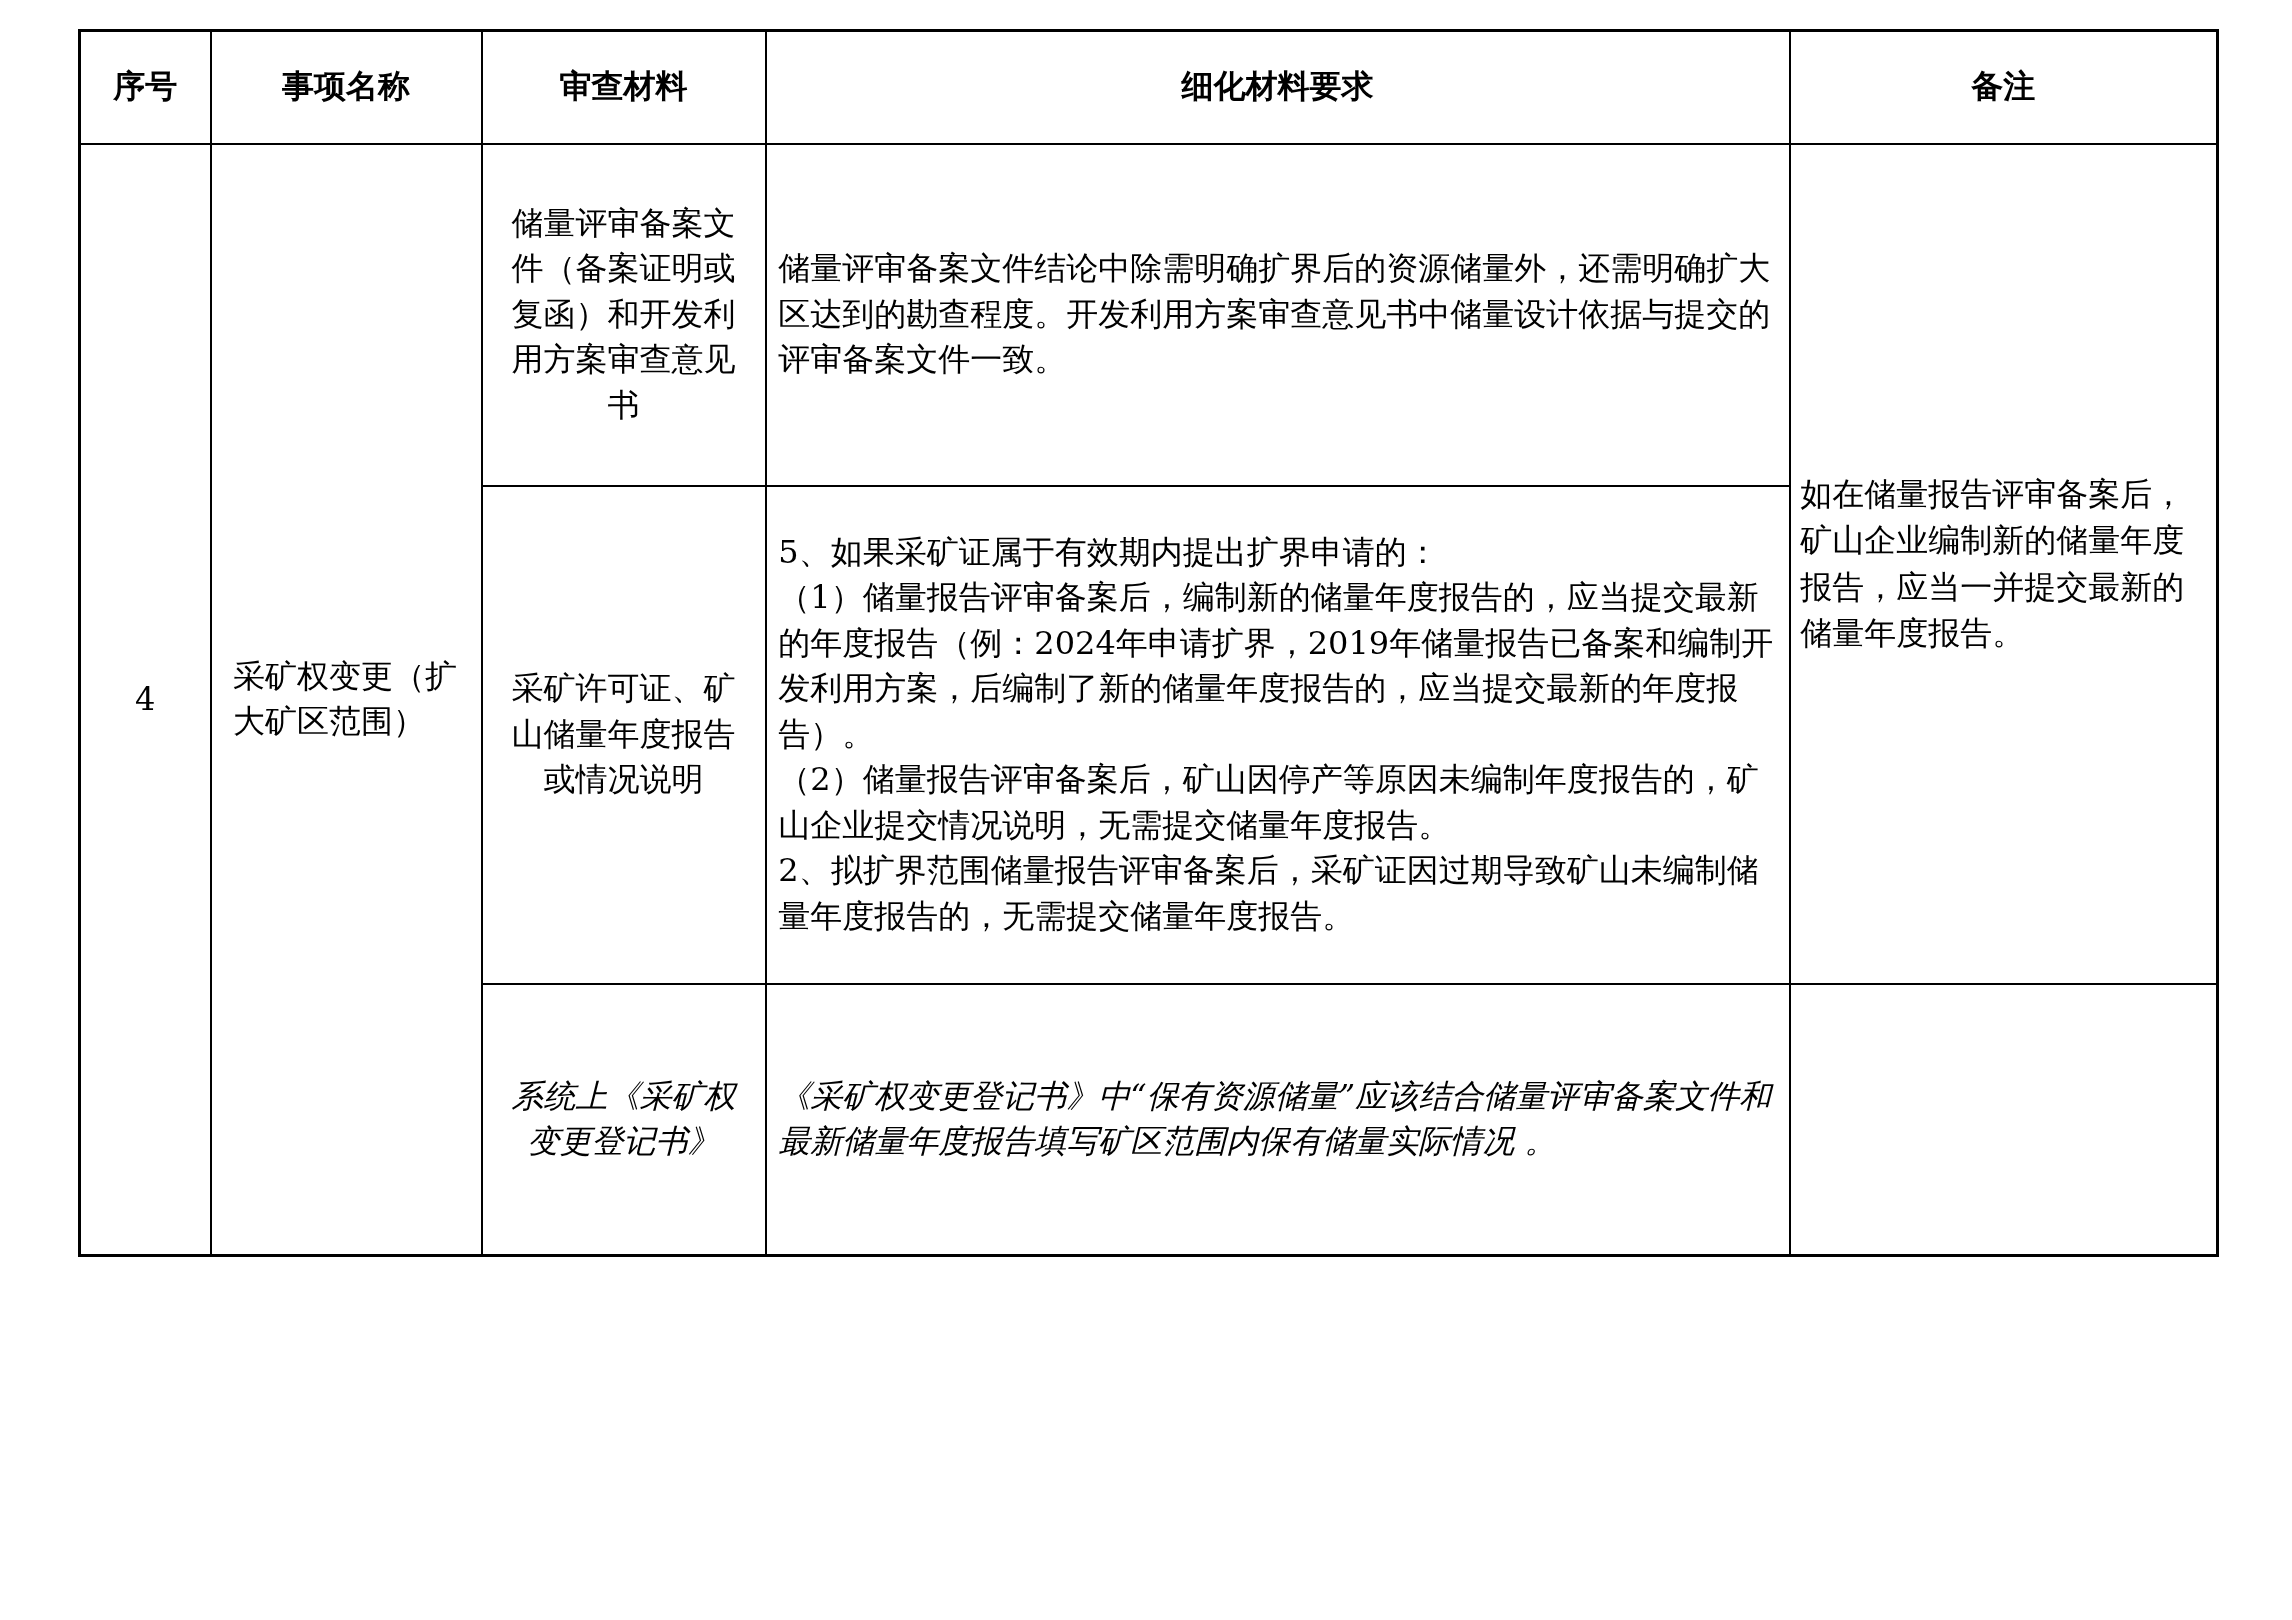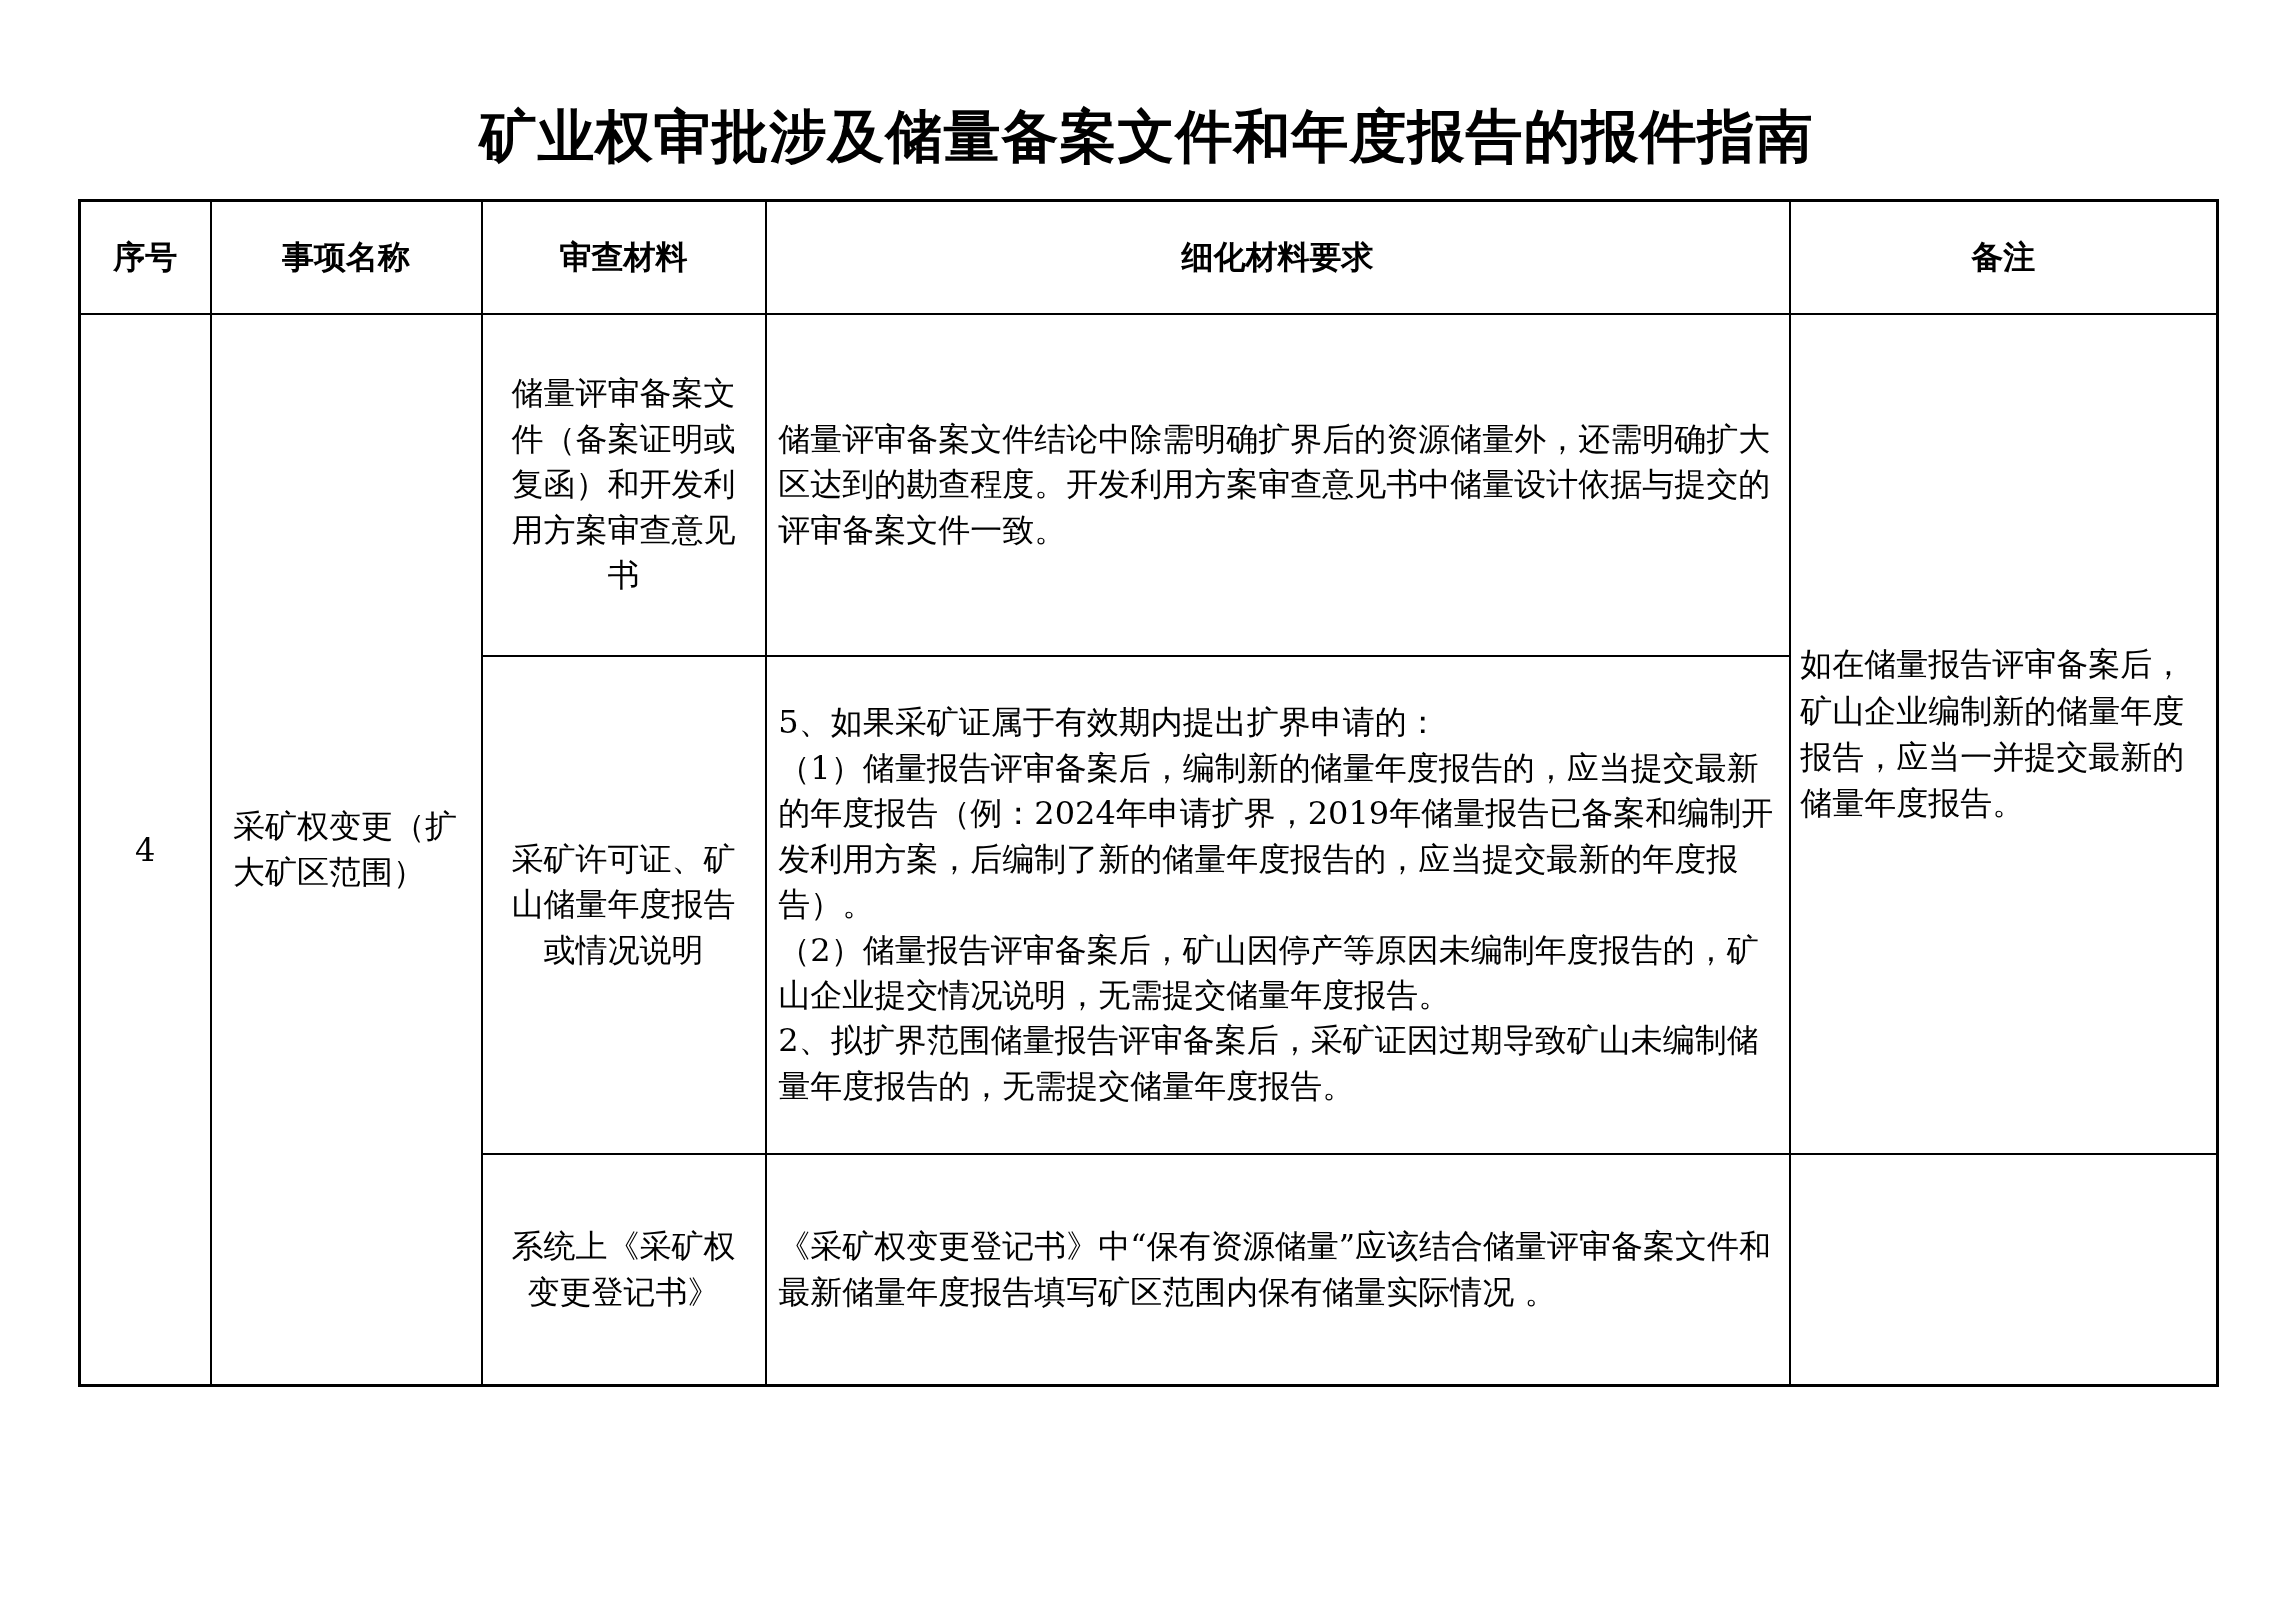--- a/index.html
+++ b/index.html
@@ -42,21 +42,21 @@
   }
   .guide-table th {
     font-size: 32px;
     font-weight: bold;
     text-align: center;
     padding: 5.9px 7.8px;
   }
   tr.header-row   { height: 113px; }
   tr.body-row-1   { height: 342px; }
   tr.body-row-2   { height: 498px; }
-  tr.body-row-3   { height: 232px; }
+  tr.body-row-3   { height: 272px; font-style: italic; }
 
   td.seq-cell {
     font-size: 32px;
     text-align: center;
     padding: 3.9px;
   }
   td.item-cell {
     font-size: 32px;
     text-align: left;
     padding: 5.9px 21.6px;
@@ -81,21 +81,20 @@
     text-align: left;
     padding: 5.9px 9.8px;
     line-height: 1.45;
   }
 </style>
 </head>
 <body>
 
 <div class="page">
 
-  <h1 class="title">矿业权审批涉及储量备案文件和年度报告的报件指南</h1>
 
   <table class="guide-table">
     <colgroup>
       <col style="width:131px">
       <col style="width:271px">
       <col style="width:284px">
       <col style="width:1024px">
       <col style="width:428px">
     </colgroup>
     <thead>

